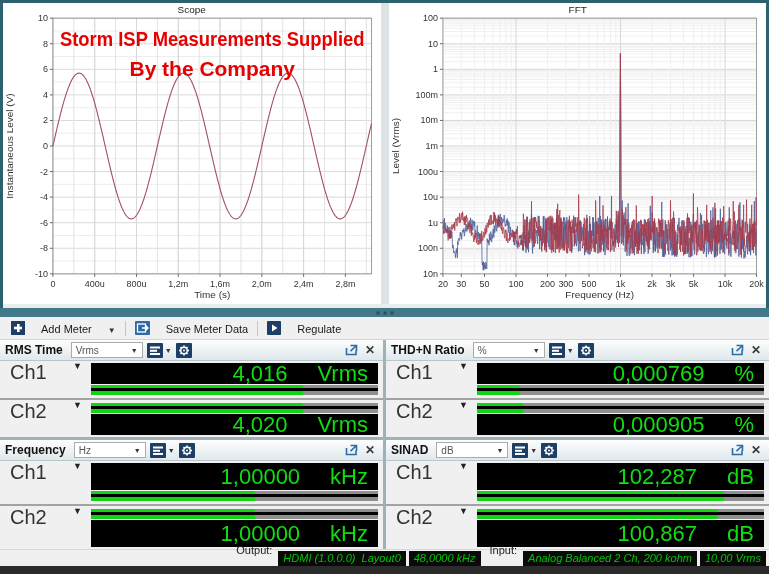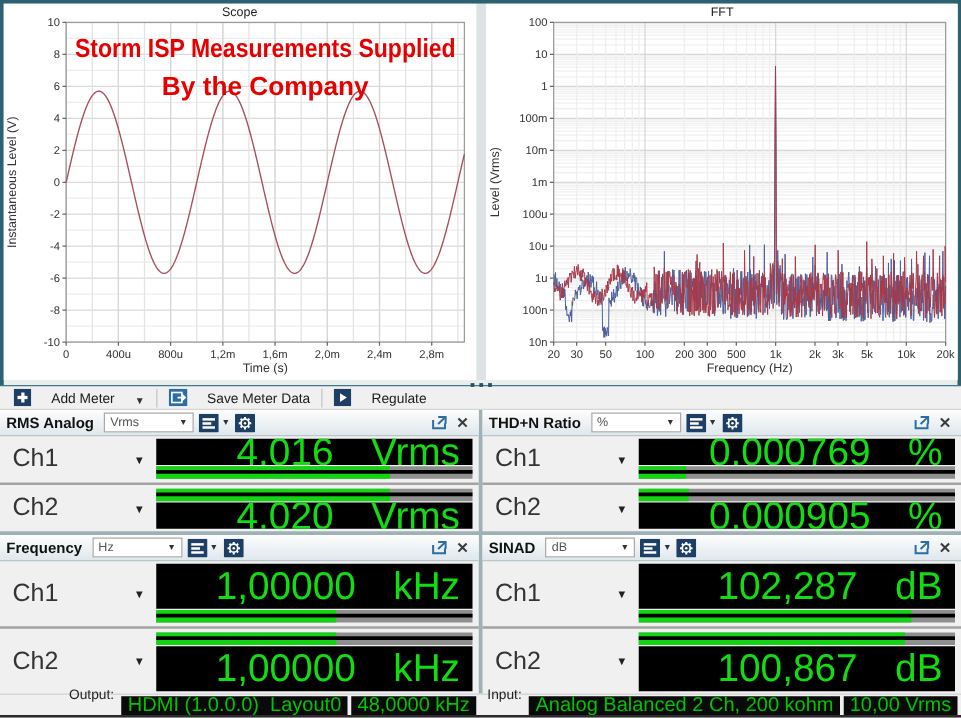--- a/index.html
+++ b/index.html
@@ -31,35 +31,35 @@
   .unit-select{width:72px;height:16px;background:#fff;border:1px solid #ababab;display:flex;align-items:center;font-size:10px;color:#555;padding:0 4px;justify-content:space-between;cursor:pointer;}
   .unit-select .ua{font-size:7px;color:#333;}
   .icon-sq{width:16px;height:15px;display:flex;align-items:center;justify-content:center;cursor:pointer;}
   .mini-caret{font-size:7px;color:#333;margin-left:-2px;cursor:pointer;}
   .mh-spacer{flex:1;}
   .popout{cursor:pointer;display:flex;}
   .m-close{font-size:12px;color:#3a3a3a;font-weight:bold;cursor:pointer;padding:0 3px;}
   .ch-rows{flex:1;display:flex;flex-direction:column;min-height:0;}
   .ch-row{flex:1;display:flex;min-height:0;}
   .ch-row + .ch-row{border-top:2px solid #a3a3a3;}
-  .ch-label{width:125px;display:flex;align-items:center;padding-left:10px;cursor:pointer;position:relative;}
+  .ch-label{width:91px;display:flex;align-items:flex-start;padding-left:10px;cursor:pointer;position:relative;}
   .ch-label .cname{font-size:20px;color:#333;flex:1;}
   .ch-label .ca{font-size:9px;color:#222;margin-right:9px;}
   .ch-main{flex:1;display:flex;flex-direction:column;padding:2px 5px 2px 0;min-width:0;}
   .value-box{background:#000;flex:1;display:flex;align-items:center;justify-content:flex-end;padding-right:10px;overflow:hidden;}
-  .val,.unit{color:#11dd11;font-size:31px;white-space:nowrap;}
+  .val,.unit{color:#11dd11;font-size:22px;white-space:nowrap;}
   .unit{margin-left:30px;}
   .meter-bar{height:10px;background:#8f8f8f;position:relative;margin:1px 0;}
   .meter-bar .fill{position:absolute;left:0;top:0;bottom:0;background:#13d413;}
   .meter-bar:after{content:"";position:absolute;left:0;right:0;top:3px;height:3px;background:#000;}
 
   
   .statusbar{height:17px;background:#f0f0f0;display:flex;align-items:center;justify-content:flex-end;gap:3px;padding:0 3px;font-size:11px;color:#222;border-top:1px solid #d8d8d8;}
   .sb-label{margin:0 3px 16px 6px;}
-  .badge{background:#0a0a0a;color:#00c400;padding:1px 5px;font-size:16px;white-space:pre;line-height:13px;}
+  .badge{background:#0a0a0a;color:#00c400;padding:1px 5px;font-size:11px;white-space:pre;line-height:13px;font-style:italic;}
   .bottom-strip{height:8px;background:#2b2b2b;}
 </style>
 </head>
 <body>
 
 <div class="app">
 
   <div class="plots-row">
     <div class="plot-panel">
       <svg id="scopeSvg" viewBox="0 0 378 301">
@@ -370,21 +370,21 @@
           <rect width="14" height="14" rx="1" fill="#1d3f66"></rect>
           <path d="M5 3.5 L10.5 7 L5 10.5 Z" fill="#fff"></path>
         </svg>
       <span>Regulate</span>
     </div>
   </div>
 
   <div class="meter-grid" id="meterGrid">
       <div class="meter-panel">
         <div class="meter-header">
-          <span class="m-title">RMS Analog</span>
+          <span class="m-title">RMS Time</span>
           <span class="unit-select">
             <span>Vrms</span>
             <span class="ua">▼</span>
           </span>
           <span class="icon-sq">
             <svg width="16" height="15">
               <rect width="16" height="15" rx="1" fill="#1d3f66"></rect>
               <rect x="3" y="3.5" width="10" height="2" fill="#fff"></rect>
               <rect x="3" y="6.8" width="7" height="2" fill="#fff"></rect>
               <rect x="3" y="10" width="10" height="2" fill="#fff"></rect>

